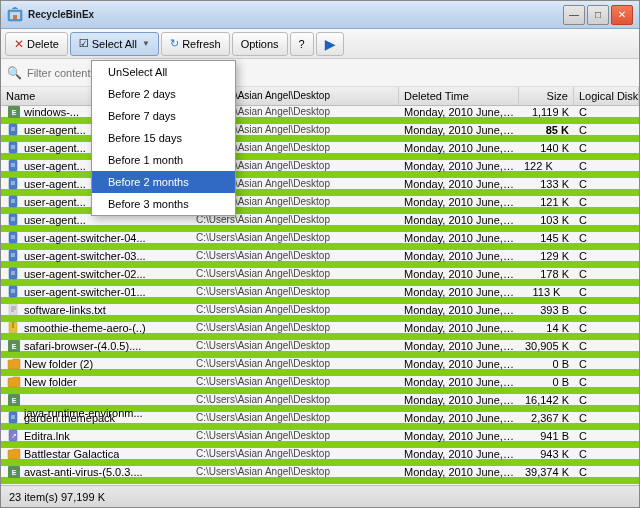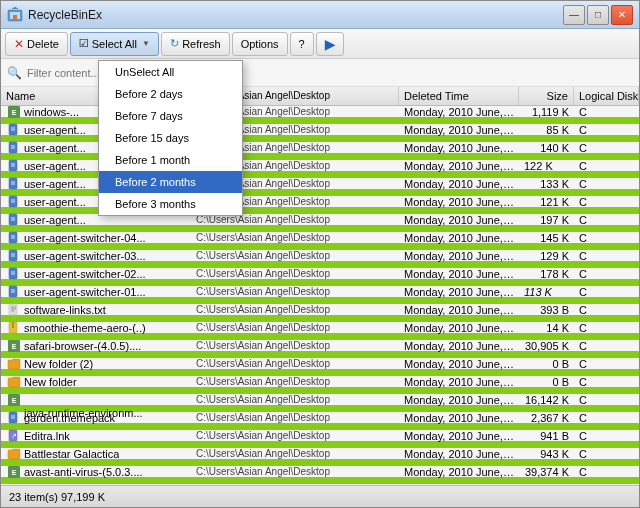--- a/index.html
+++ b/index.html
@@ -29,22 +29,22 @@
       border-bottom: 1px solid #8aabcc;
       flex-shrink: 0;
     }
     .title-icon {
       width: 16px;
       height: 16px;
       margin-right: 5px;
       flex-shrink: 0;
     }
     .title-text {
-      font-size: 12px;
-      font-weight: normal;
+      font-size: 10px;
+      font-weight: bold;
       color: #1a1a1a;
       flex: 1;
     }
     .window-controls {
       display: flex;
       gap: 2px;
     }
     .win-btn {
       width: 22px;
       height: 20px;
@@ -182,21 +182,21 @@
       align-items: center;
       padding: 0 8px;
       border-top: 1px solid #bbb;
       font-size: 11px;
       flex-shrink: 0;
     }
     
     .dropdown-menu {
       position: absolute;
       top: 60px;
-      left: 98px;
+      left: 91px;
       width: 145px;
       background: white;
       border: 1px solid #999;
       box-shadow: 3px 3px 8px rgba(0,0,0,0.25);
       z-index: 100;
     }
     .dropdown-item {
       padding: 5px 16px;
       font-size: 11px;
       cursor: pointer;
@@ -311,21 +311,21 @@
                   <rect x="2" y="1" width="8" height="11" rx="1" fill="none" stroke="#3a6ab0" stroke-width="0.5"></rect>
                   <line x1="4" y1="5" x2="8" y2="5" stroke="white" stroke-width="0.8"></line>
                   <line x1="4" y1="7" x2="8" y2="7" stroke="white" stroke-width="0.8"></line>
                 </svg>
               </span>
         <span style="overflow:hidden;text-overflow:ellipsis;white-space:nowrap;">user-agent...</span>
       </div>
     </div>
     <div class="td col-path" style="font-size:10px;color:#444;">C:\Users\Asian Angel\Desktop</div>
     <div class="td col-time">Monday, 2010 June,....</div>
-    <div class="td col-size" style="text-align:right;">85 K</div>
+    <div class="td col-size" style="text-align:right;font-weight:bold;">85 K</div>
     <div class="td col-disk">C</div>
   </div>
         <div class="table-row">
     <div class="td col-name">
       <div class="name-cell">
         <span class="row-icon">
                 <svg width="14" height="14" viewBox="0 0 14 14">
                   <rect x="2" y="1" width="8" height="11" rx="1" fill="#4a7cc7"></rect>
                   <rect x="2" y="1" width="8" height="11" rx="1" fill="none" stroke="#3a6ab0" stroke-width="0.5"></rect>
                   <line x1="4" y1="5" x2="8" y2="5" stroke="white" stroke-width="0.8"></line>
@@ -406,21 +406,21 @@
                   <rect x="2" y="1" width="8" height="11" rx="1" fill="none" stroke="#3a6ab0" stroke-width="0.5"></rect>
                   <line x1="4" y1="5" x2="8" y2="5" stroke="white" stroke-width="0.8"></line>
                   <line x1="4" y1="7" x2="8" y2="7" stroke="white" stroke-width="0.8"></line>
                 </svg>
               </span>
         <span style="overflow:hidden;text-overflow:ellipsis;white-space:nowrap;">user-agent...</span>
       </div>
     </div>
     <div class="td col-path" style="font-size:10px;color:#444;">C:\Users\Asian Angel\Desktop</div>
     <div class="td col-time">Monday, 2010 June,....</div>
-    <div class="td col-size" style="text-align:right;">197 K</div>
+    <div class="td col-size" style="text-align:right;">103 K</div>
     <div class="td col-disk">C</div>
   </div>
         <div class="table-row">
     <div class="td col-name">
       <div class="name-cell">
         <span class="row-icon">
                 <svg width="14" height="14" viewBox="0 0 14 14">
                   <rect x="2" y="1" width="8" height="11" rx="1" fill="#4a7cc7"></rect>
                   <rect x="2" y="1" width="8" height="11" rx="1" fill="none" stroke="#3a6ab0" stroke-width="0.5"></rect>
                   <line x1="4" y1="5" x2="8" y2="5" stroke="white" stroke-width="0.8"></line>
@@ -482,21 +482,21 @@
                   <rect x="2" y="1" width="8" height="11" rx="1" fill="none" stroke="#3a6ab0" stroke-width="0.5"></rect>
                   <line x1="4" y1="5" x2="8" y2="5" stroke="white" stroke-width="0.8"></line>
                   <line x1="4" y1="7" x2="8" y2="7" stroke="white" stroke-width="0.8"></line>
                 </svg>
               </span>
         <span style="overflow:hidden;text-overflow:ellipsis;white-space:nowrap;">user-agent-switcher-01...</span>
       </div>
     </div>
     <div class="td col-path" style="font-size:10px;color:#444;">C:\Users\Asian Angel\Desktop</div>
     <div class="td col-time">Monday, 2010 June,....</div>
-    <div class="td col-size" style="text-align:left;font-style:italic;">113 K</div>
+    <div class="td col-size" style="text-align:center;">113 K</div>
     <div class="td col-disk">C</div>
   </div>
         <div class="table-row">
     <div class="td col-name">
       <div class="name-cell">
         <span class="row-icon">
                 <svg width="14" height="14" viewBox="0 0 14 14">
                   <rect x="2" y="1" width="8" height="11" rx="1" fill="#ddd" stroke="#bbb" stroke-width="0.5"></rect>
                   <line x1="4" y1="4" x2="9" y2="4" stroke="#888" stroke-width="0.8"></line>
                   <line x1="4" y1="6" x2="9" y2="6" stroke="#888" stroke-width="0.8"></line>

